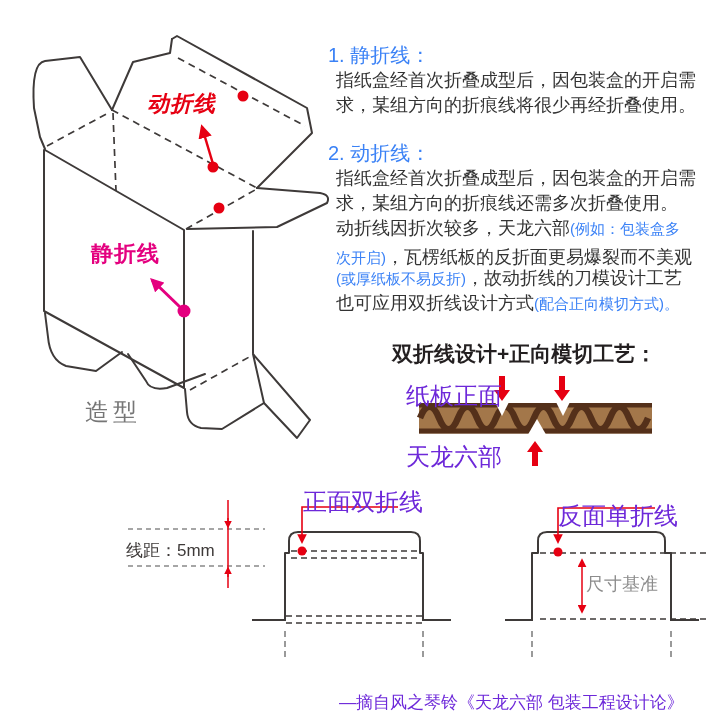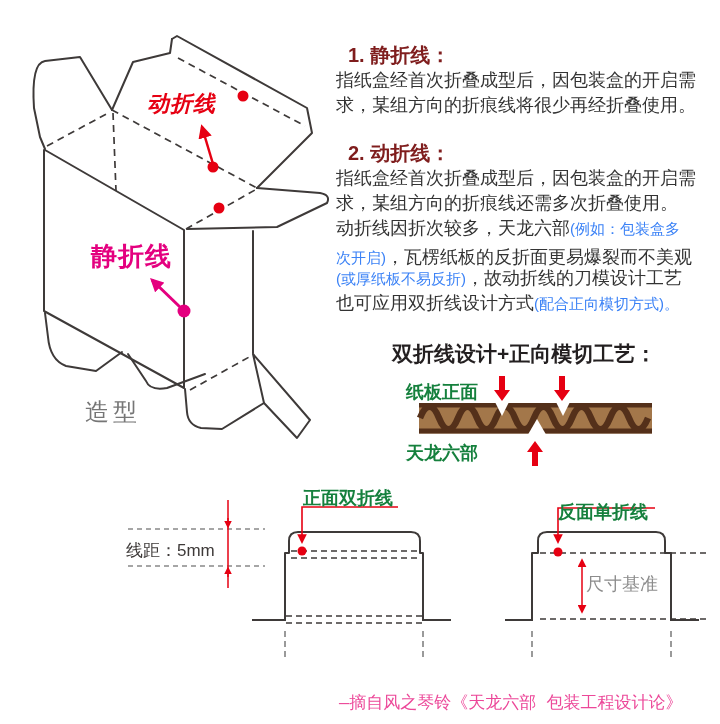--- a/index.html
+++ b/index.html
@@ -1,30 +1,30 @@
 <!DOCTYPE html>
 <html><head>
 <meta charset="utf-8">
 <style>
   html,body{margin:0;padding:0;background:#ffffff;}
   #stage{position:relative;width:720px;height:724px;background:#fff;overflow:hidden;
          font-family:"Liberation Sans","DejaVu Sans",sans-serif;}
   svg{position:absolute;left:0;top:0;}
   .t{position:absolute;white-space:nowrap;}
   .lbl-dyn{left:147px;top:89px;font-size:22px;font-weight:bold;color:#e60012;letter-spacing:1px;font-style:italic;}
-  .lbl-sta{left:91px;top:239px;font-size:26px;font-weight:bold;color:#e4007f;letter-spacing:1px;}
+  .lbl-sta{left:91px;top:239px;font-size:22px;font-weight:bold;color:#e4007f;letter-spacing:1px;}
   .caption{left:85px;top:396px;font-size:24px;color:#767676;letter-spacing:4px;}
-  .h{left:348px;font-size:20px;font-weight:bold;color:#7f1d1d;}
+  .h{left:328px;font-size:20px;font-weight:normal;color:#3b82f6;}
   .bl{left:336px;font-size:18px;color:#333333;}
   .bl .muted{color:#3b82f6;font-size:15px;}
   .ptitle{left:392px;top:340px;font-size:21px;font-weight:bold;color:#231f20;text-align:center;}
-  .glabel{font-size:18px;color:#15803d;font-weight:bold;}
+  .glabel{font-size:24px;color:#6d28d9;}
   .spacing{left:126px;top:539px;font-size:17px;color:#3e3a39;}
   .datum{left:586px;top:572px;font-size:18px;color:#8c8c8c;}
-  .attrib{left:339px;top:691px;font-size:17px;color:#ec4899;font-family:Liberation Mono, monospace;}
+  .attrib{left:339px;top:691px;font-size:17px;color:#6d28d9;}
 </style>
 </head>
 <body>
 
 <div id="stage">
 
 <svg width="720" height="724" viewBox="0 0 720 724">
   <defs>
     <marker id="mRed" viewBox="0 0 10 10" refX="8" refY="5" markerWidth="6" markerHeight="6" orient="auto-start-reverse">
       <path d="M0,0 L10,5 L0,10 Z" fill="#e60012"></path>

